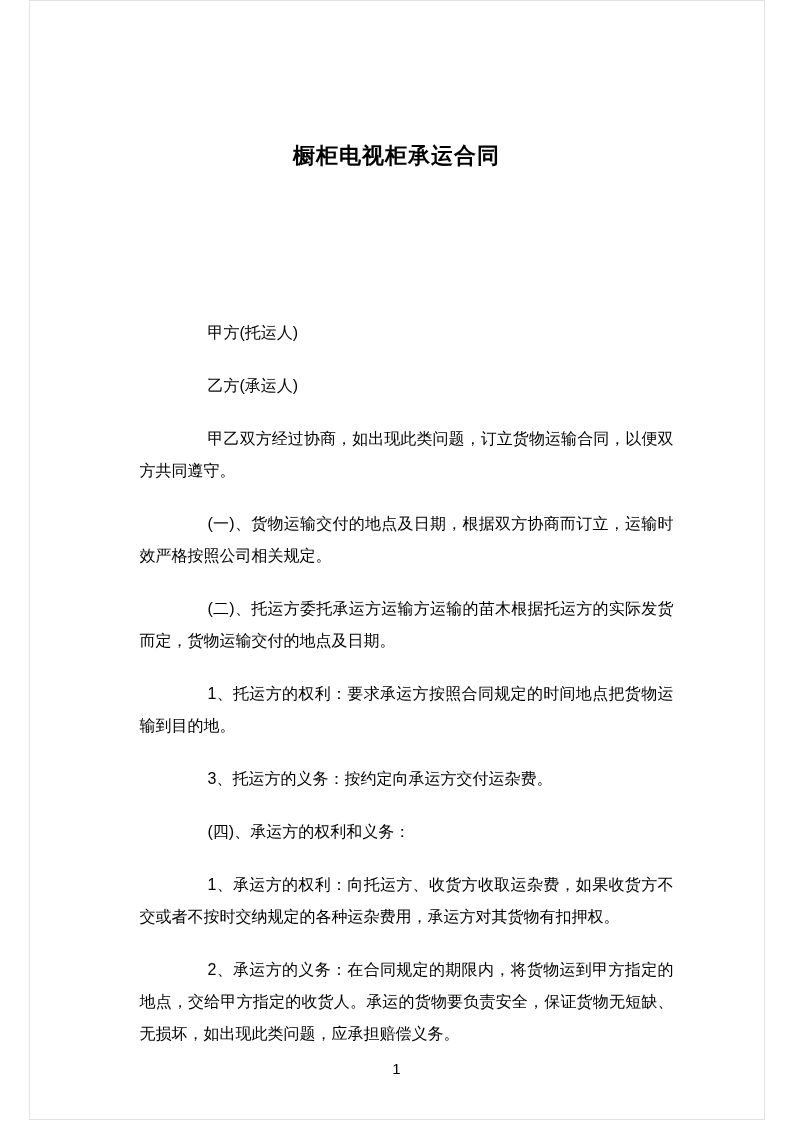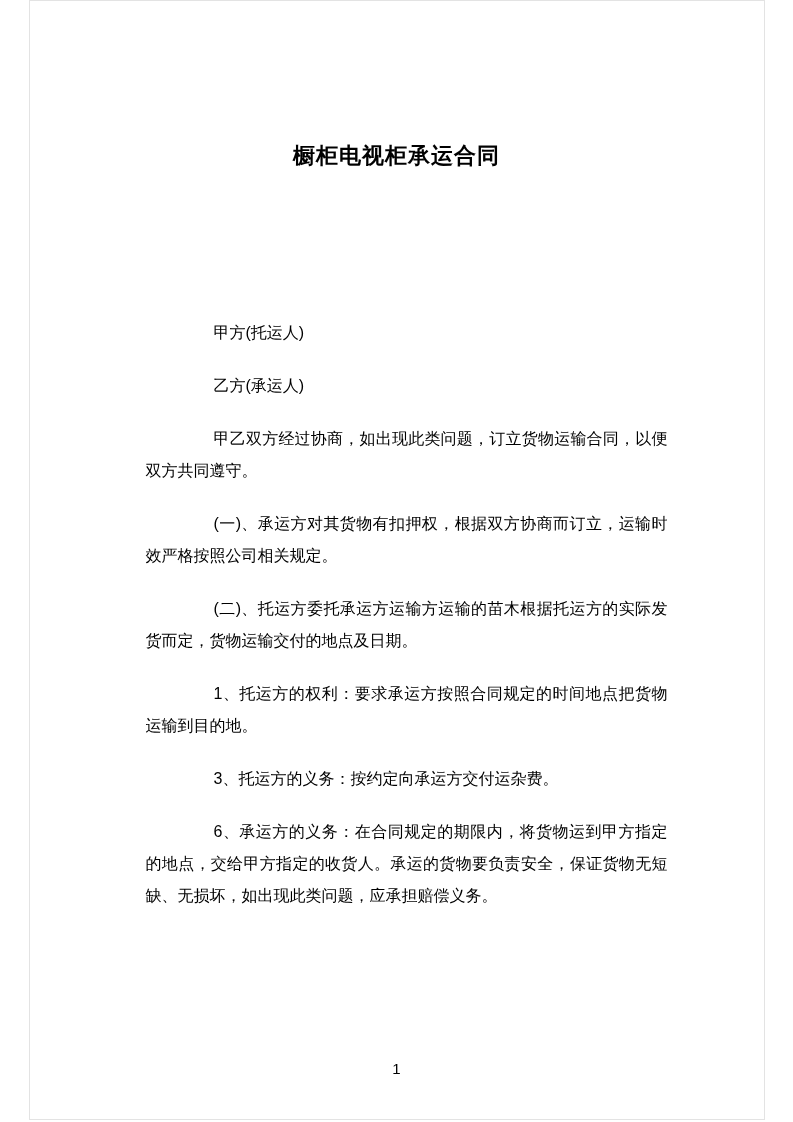--- a/index.html
+++ b/index.html
@@ -25,21 +25,21 @@
       text-align: center;
       font-size: 22px;
       font-weight: bold;
       letter-spacing: 1px;
       color: #000000;
     }
     .doc-body {
       padding: 125px 80px 0 100px;
     }
     .para {
-      margin: 21px 16px;
+      margin: 21px 10px;
       font-size: 16px;
       line-height: 32px;
       text-align: justify;
       text-indent: 68px;
       color: #000000;
       word-break: break-all;
     }
     .page-number {
       position: absolute;
       left: 0;
@@ -52,20 +52,22 @@
   </style>
 </head>
 <body>
 
 <div class="page">
   <h1 class="doc-title">橱柜电视柜承运合同</h1>
   <div class="doc-body">
     <p class="para">甲方(托运人)</p>
     <p class="para">乙方(承运人)</p>
     <p class="para">甲乙双方经过协商，如出现此类问题，订立货物运输合同，以便双方共同遵守。</p>
-    <p class="para">(一)、承运方对其货物有扣押权，根据双方协商而订立，运输时效严格按照公司相关规定。</p>
+    <p class="para">(一)、货物运输交付的地点及日期，根据双方协商而订立，运输时效严格按照公司相关规定。</p>
     <p class="para">(二)、托运方委托承运方运输方运输的苗木根据托运方的实际发货而定，货物运输交付的地点及日期。</p>
     <p class="para">1、托运方的权利：要求承运方按照合同规定的时间地点把货物运输到目的地。</p>
     <p class="para">3、托运方的义务：按约定向承运方交付运杂费。</p>
-    <p class="para">6、承运方的义务：在合同规定的期限内，将货物运到甲方指定的地点，交给甲方指定的收货人。承运的货物要负责安全，保证货物无短缺、无损坏，如出现此类问题，应承担赔偿义务。</p>
+    <p class="para">(四)、承运方的权利和义务：</p>
+    <p class="para">1、承运方的权利：向托运方、收货方收取运杂费，如果收货方不交或者不按时交纳规定的各种运杂费用，承运方对其货物有扣押权。</p>
+    <p class="para">2、承运方的义务：在合同规定的期限内，将货物运到甲方指定的地点，交给甲方指定的收货人。承运的货物要负责安全，保证货物无短缺、无损坏，如出现此类问题，应承担赔偿义务。</p>
   </div>
   <div class="page-number">1</div>
 </div>
 
 </body></html>

